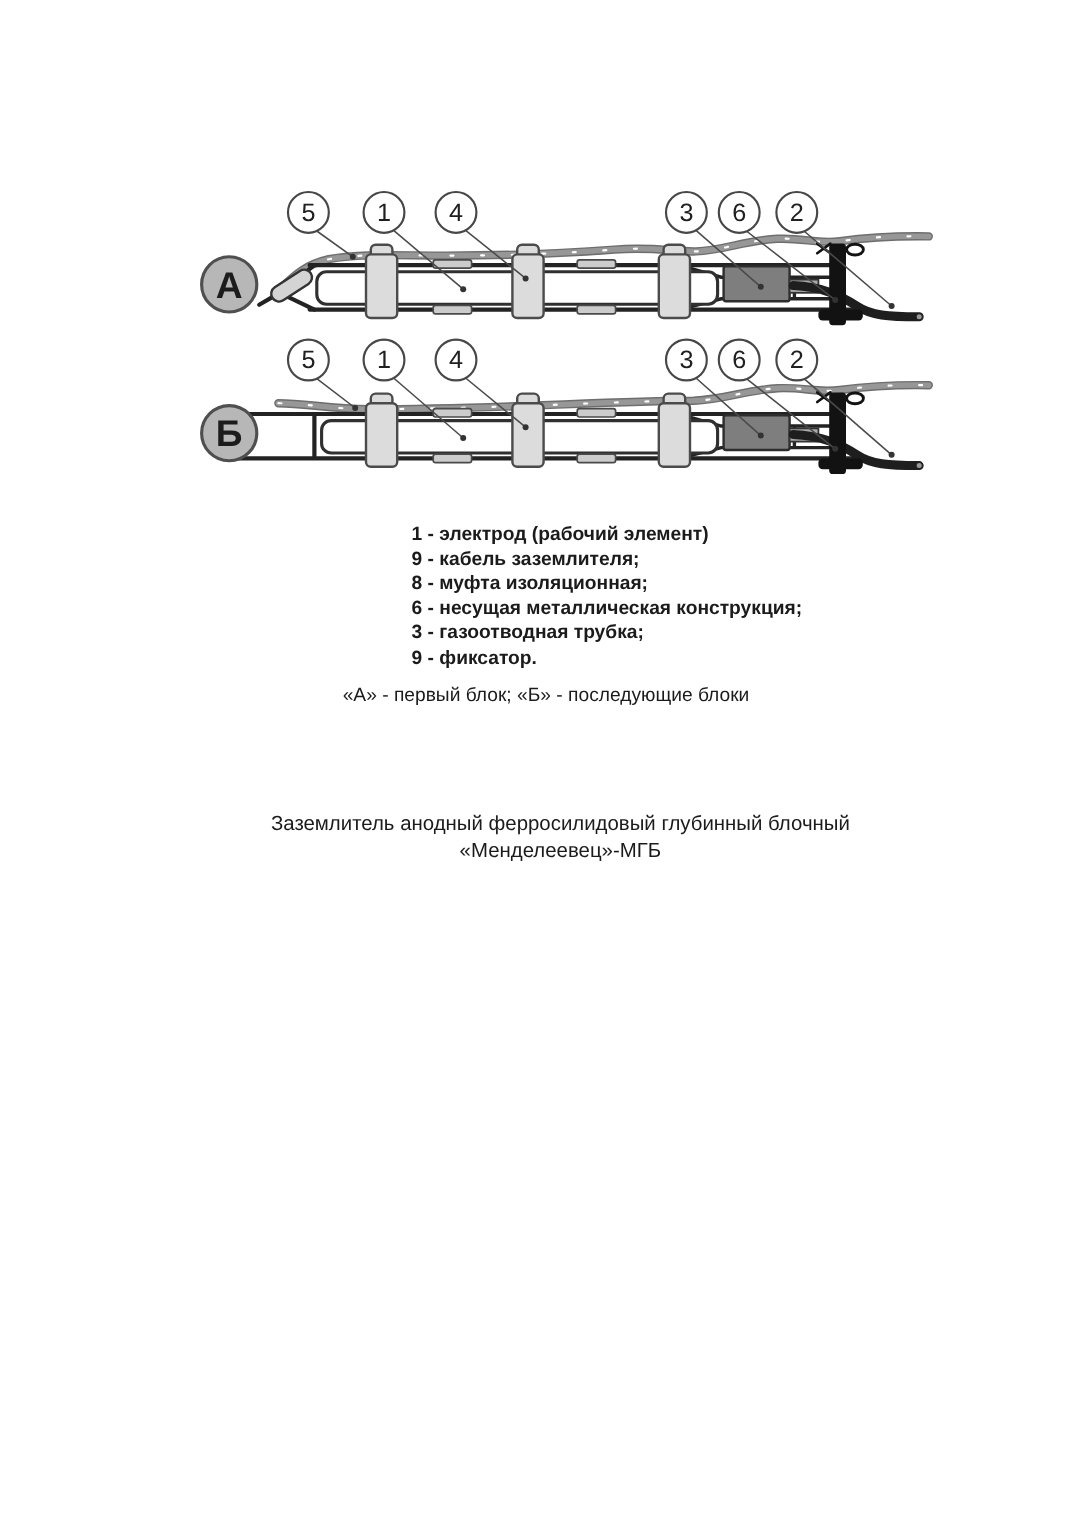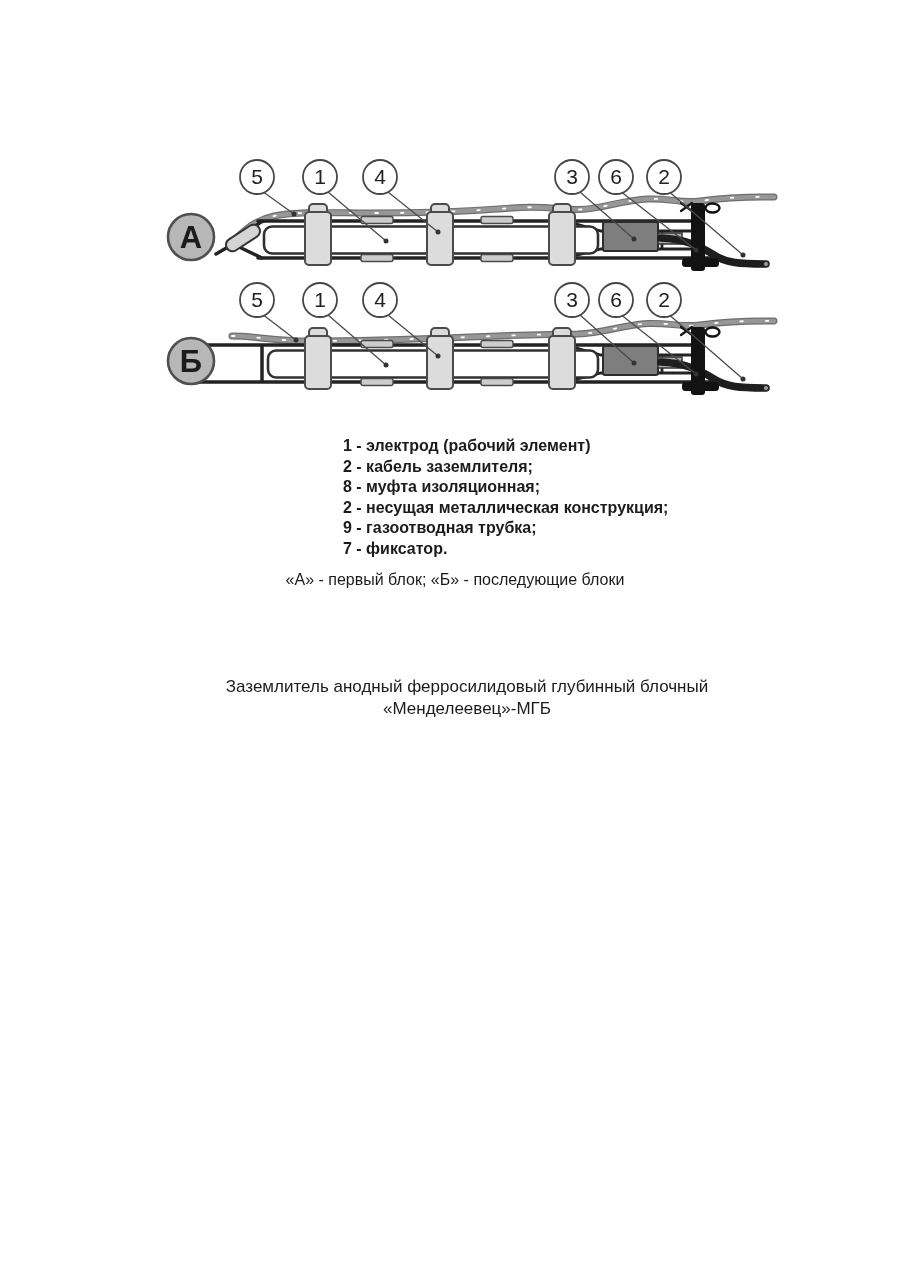--- a/index.html
+++ b/index.html
@@ -209,25 +209,25 @@
         <text class="callout-num" x="664" y="307">2</text>
       </g>
 
       <circle class="variant-circle" cx="191" cy="361" r="23"></circle>
       <text class="variant-letter" x="191" y="372">Б</text>
     </g>
   </svg>
 
   <div class="legend">
     <div>1 - электрод (рабочий элемент)</div>
-    <div>2 - кабель заземлителя;</div>
+    <div>9 - кабель заземлителя;</div>
     <div>8 - муфта изоляционная;</div>
-    <div>2 - несущая металлическая конструкция;</div>
-    <div>9 - газоотводная трубка;</div>
-    <div>7 - фиксатор.</div>
+    <div>6 - несущая металлическая конструкция;</div>
+    <div>3 - газоотводная трубка;</div>
+    <div>9 - фиксатор.</div>
   </div>
 
   <div class="note">«А» - первый блок; «Б» - последующие блоки</div>
 
   <div class="caption">
     <div>Заземлитель анодный ферросилидовый глубинный блочный</div>
     <div>«Менделеевец»-МГБ</div>
   </div>
 
 </div>

